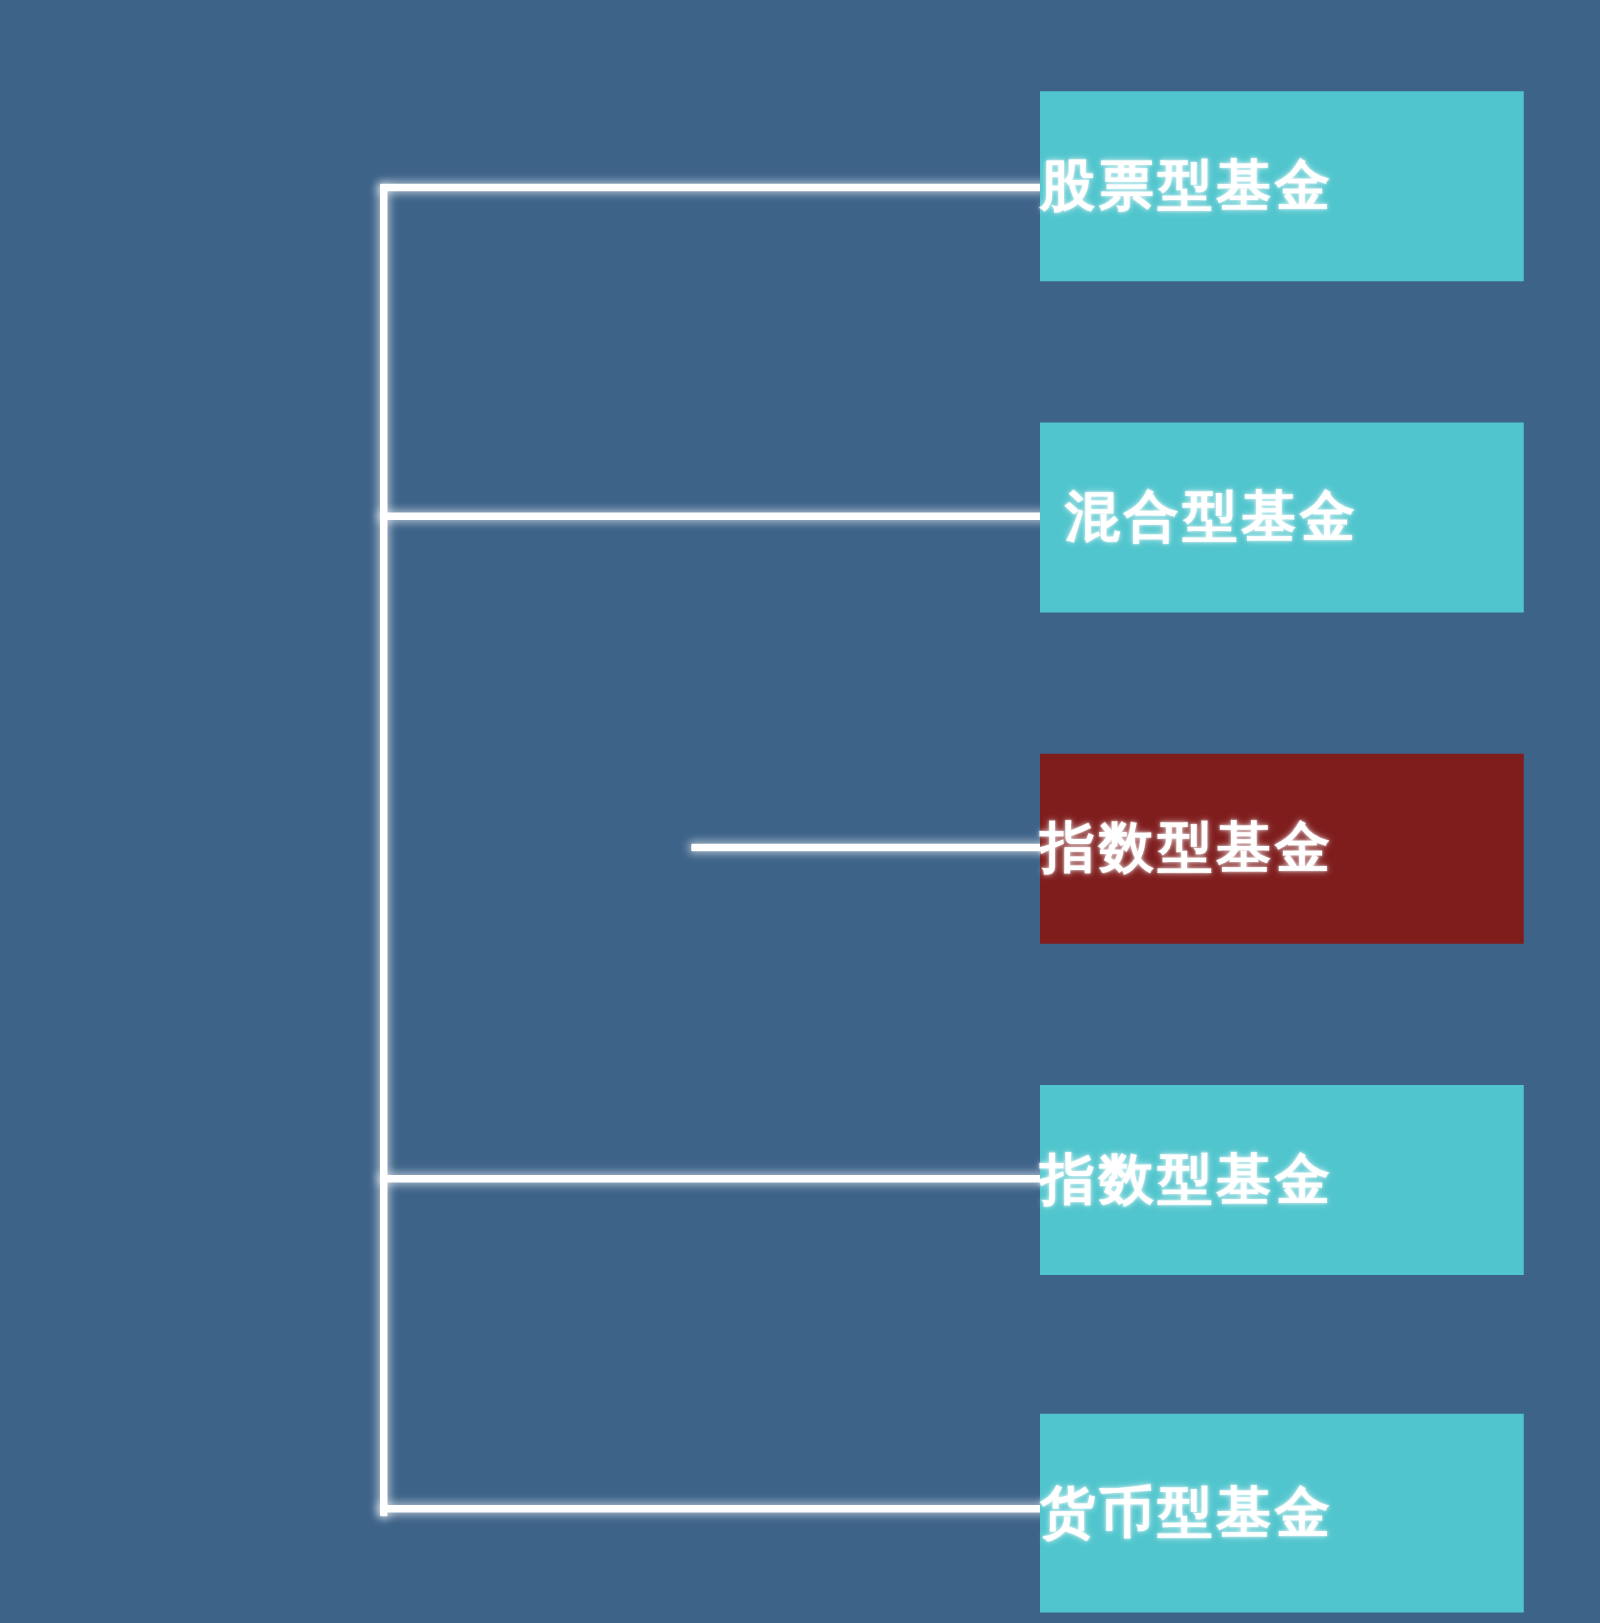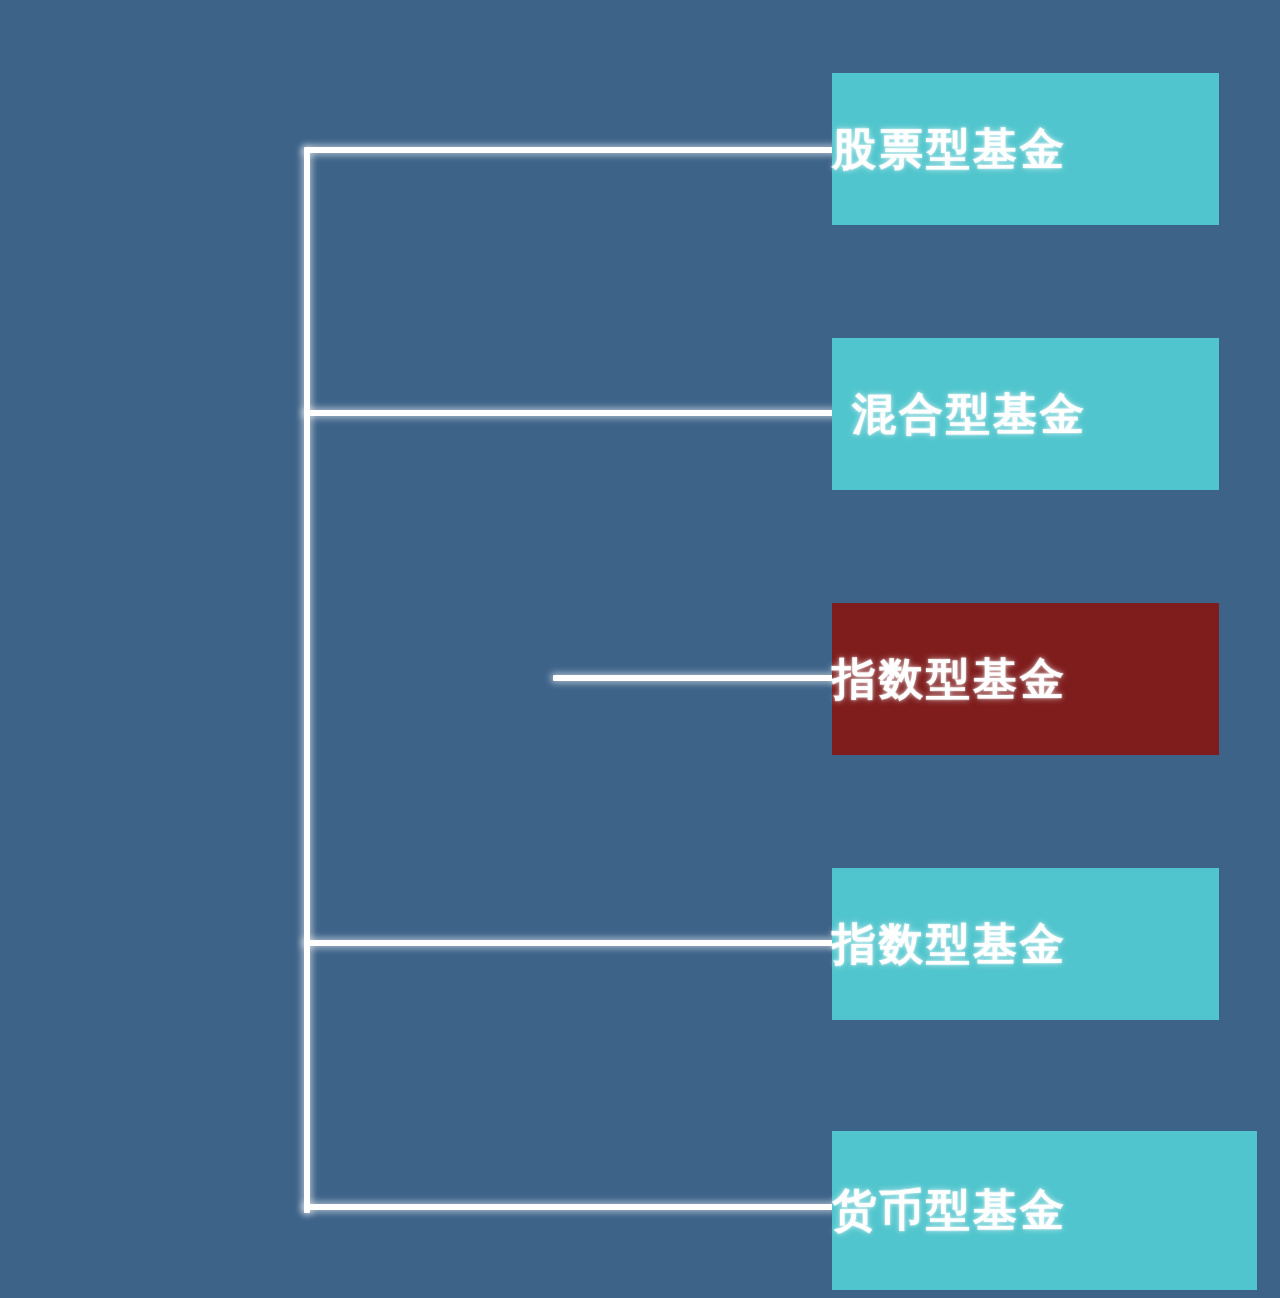--- a/index.html
+++ b/index.html
@@ -79,18 +79,18 @@
       </div>
       <div class="node node-leaf" style="left: 832px; top: 338px; width: 387px; height: 152px; background: rgb(80, 197, 205); color: rgb(255, 255, 255); padding-left: 20px;">
         <span class="node-label">混合型基金</span>
       </div>
       <div class="node node-leaf" style="left: 832px; top: 603px; width: 387px; height: 152px; background: #7f1d1d; color: rgb(255, 255, 255);">
         <span class="node-label">指数型基金</span>
       </div>
       <div class="node node-leaf" style="left: 832px; top: 868px; width: 387px; height: 152px; background: rgb(80, 197, 205); color: rgb(255, 255, 255);">
         <span class="node-label">指数型基金</span>
       </div>
-      <div class="node node-leaf" style="left: 832px; top: 1131px; width: 425px; height: 159px; background: rgb(80, 197, 205); color: rgb(255, 255, 255); font-family: Liberation Serif, serif;">
+      <div class="node node-leaf" style="left: 832px; top: 1131px; width: 387px; height: 159px; background: rgb(80, 197, 205); color: rgb(255, 255, 255);">
         <span class="node-label">货币型基金</span>
       </div>
     </div>
 
 </div>
 
 </body></html>

